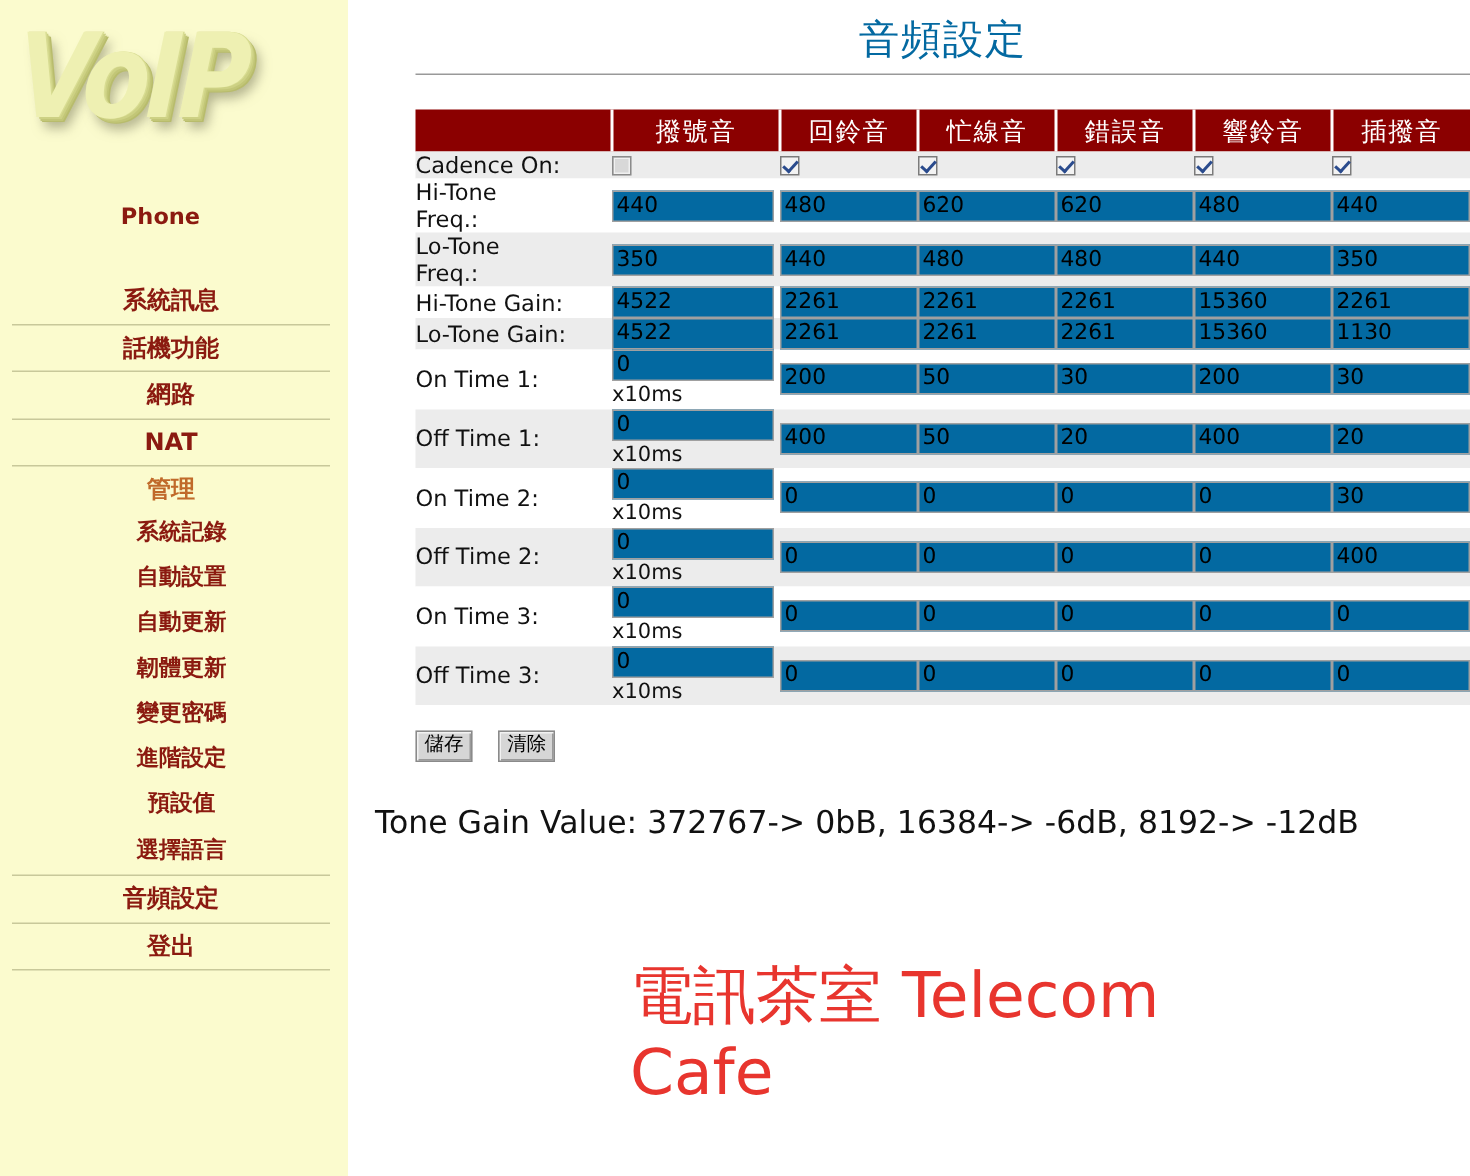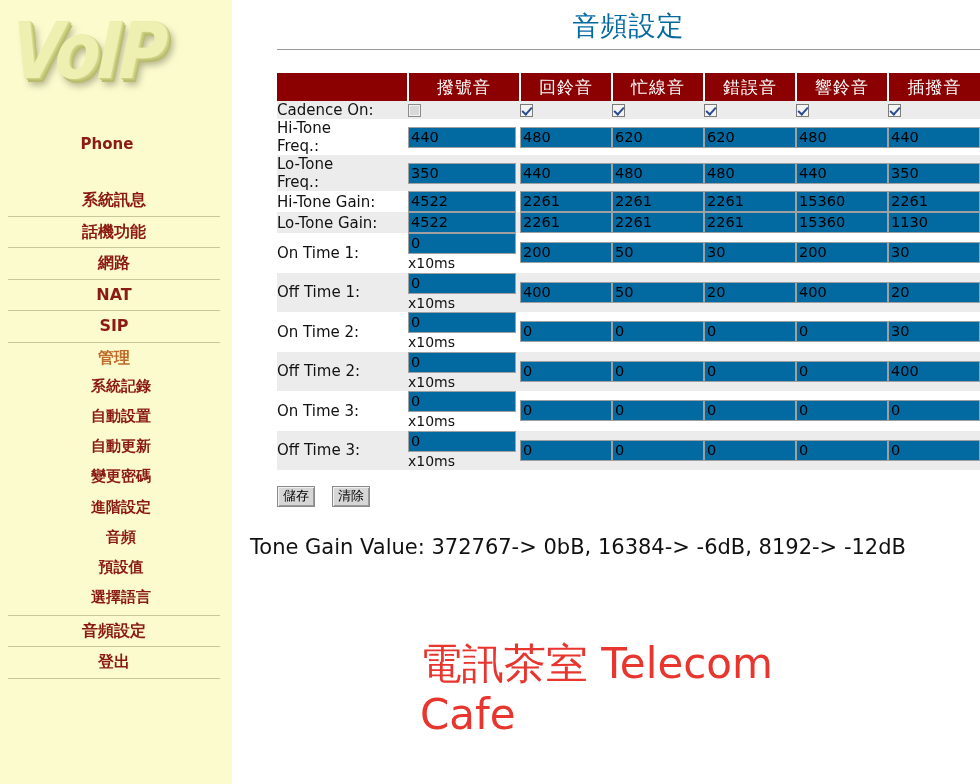--- a/index.html
+++ b/index.html
@@ -274,28 +274,27 @@
       <div id="logo-text">VoIP</div>
     </div>
 
     <div id="phone-label">Phone</div>
 
     <div id="menu">
         <div class="menu-item">系統訊息</div>
         <div class="menu-item">話機功能</div>
         <div class="menu-item">網路</div>
         <div class="menu-item">NAT</div>
-        <div class="menu-item">SIP</div>
         <div class="menu-item section">管理</div>
         <div class="menu-item sub">系統記錄</div>
         <div class="menu-item sub">自動設置</div>
         <div class="menu-item sub">自動更新</div>
+        <div class="menu-item sub">韌體更新</div>
         <div class="menu-item sub">變更密碼</div>
         <div class="menu-item sub">進階設定</div>
-        <div class="menu-item sub">音頻</div>
         <div class="menu-item sub">預設值</div>
         <div class="menu-item sub">選擇語言</div>
         <div class="menu-item toprule">音頻設定</div>
         <div class="menu-item">登出</div>
       </div>
   </div>
 
   <div id="main">
 
     <div id="page-title">音頻設定</div>

